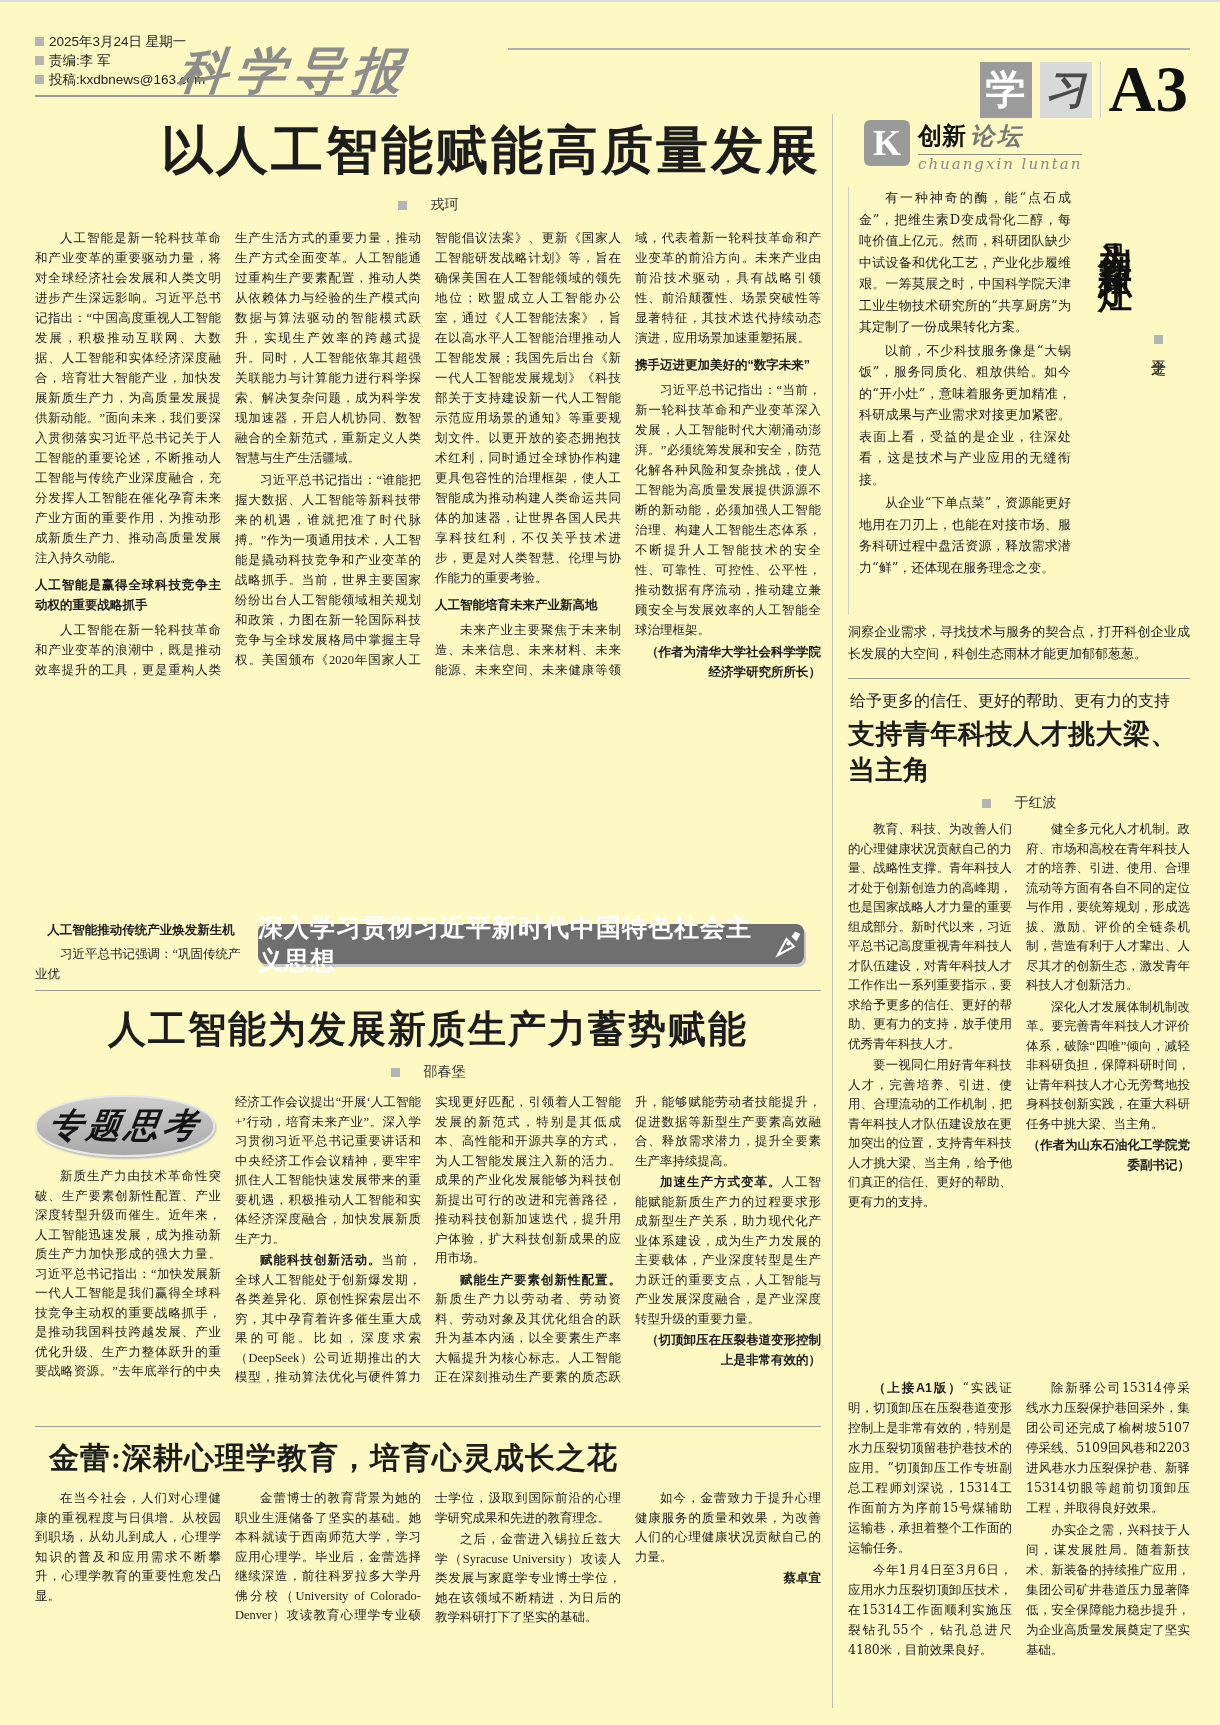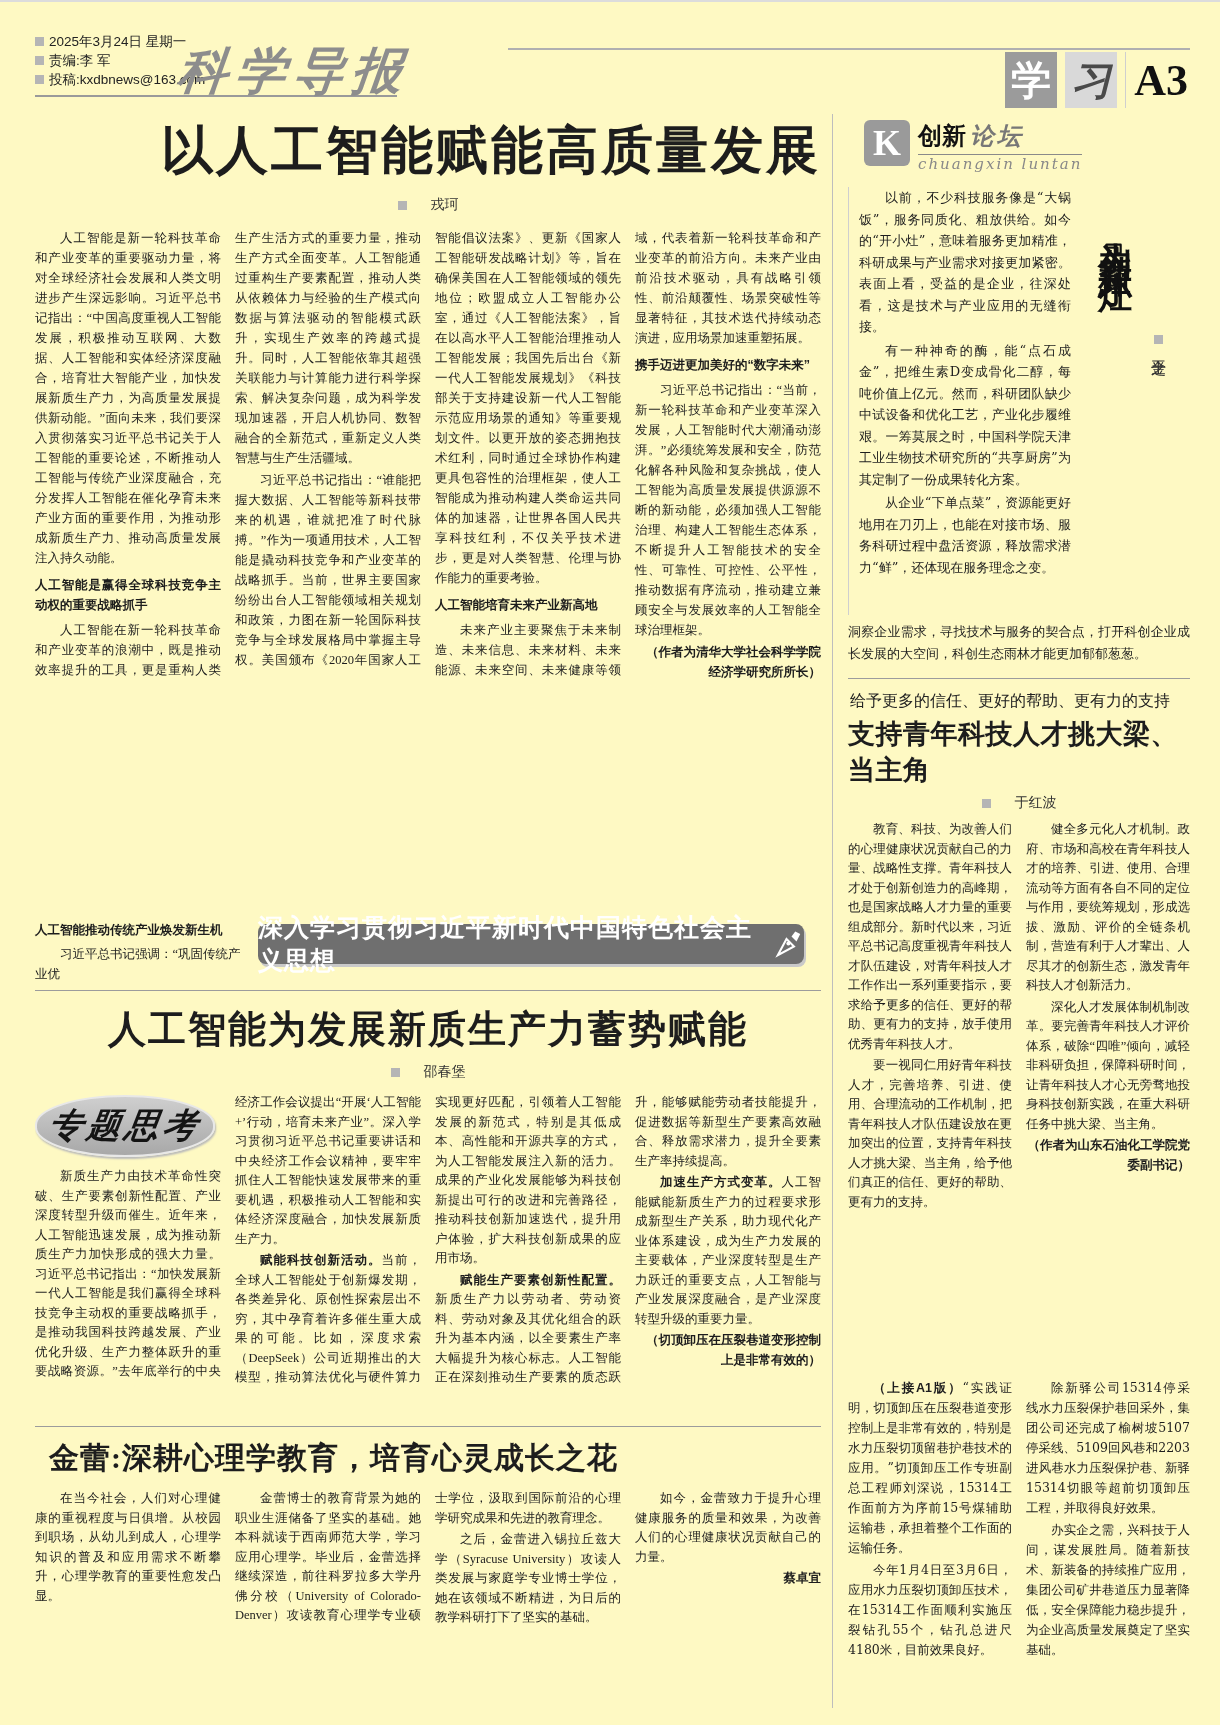--- a/index.html
+++ b/index.html
@@ -14,40 +14,40 @@
   .masthead{position:absolute;left:178px;top:36px;font-size:50px;font-weight:bold;font-style:italic;
             color:#8d8d8d;letter-spacing:8px;font-family:"DejaVu Serif","Liberation Serif",serif;
             transform:skewX(-6deg);}
   .top-rule{position:absolute;left:508px;top:46px;width:682px;height:2px;background:#b0b0b0;}
   .sec-block{position:absolute;right:32px;top:50px;display:flex;align-items:center;gap:8px;}
   .sec-char{width:52px;height:56px;display:flex;align-items:center;justify-content:center;
             font-family:"Liberation Sans","DejaVu Sans",sans-serif;font-weight:bold;font-size:40px;}
   .sec-char.dark{background:#9b9b9b;color:#fff;}
   .sec-char.light{background:#d9d9d9;color:#4a4a4a;font-family:"DejaVu Serif",serif;font-style:italic;}
   .sec-divider{width:1px;height:56px;background:#cfcfcf;}
-  .page-no{font-family:"Liberation Serif",serif;font-weight:bold;font-size:44px;color:#111;}
+  .page-no{font-family:"Liberation Serif",serif;font-weight:bold;font-size:65px;color:#111;}
   
   .ti{margin:0 0 2px;text-align:justify;}
   .ti.p{text-indent:2em;}
   .ti.h{font-weight:bold;text-indent:0;margin:7px 0 5px;
         font-family:"Liberation Sans","DejaVu Sans",sans-serif;}
   .ti.att{text-align:right;font-weight:bold;text-indent:0;
         font-family:"Liberation Sans","DejaVu Sans",sans-serif;}
   .ti b{font-family:"Liberation Sans","DejaVu Sans",sans-serif;}
   .byline{display:flex;justify-content:center;align-items:center;gap:24px;
           font-family:"Liberation Sans","DejaVu Sans",sans-serif;font-size:14px;color:#333;}
   
   .a1{position:absolute;left:35px;top:112px;width:786px;}
   .a1 .headline{text-align:right;font-family:"Liberation Sans","DejaVu Sans",sans-serif;
         font-weight:bold;font-size:52px;letter-spacing:3px;margin:2px 0 10px;}
   .a1 .cols{margin-top:14px;height:672px;overflow:hidden;column-count:4;column-gap:14px;
         font-size:12.5px;line-height:20px;}
   
   .banner-left{position:absolute;left:35px;top:918px;width:212px;font-size:12.5px;line-height:20px;}
-  .banner-left .bh{font-weight:bold;font-family:"Liberation Sans","DejaVu Sans",sans-serif;margin:0 0 4px;}
+  .banner-left .bh{font-weight:bold;font-family:"Liberation Sans","DejaVu Sans",sans-serif;margin:0 0 4px;text-align:center;}
   .banner{position:absolute;left:258px;top:922px;width:546px;height:40px;background:#6f6f6f;
           border-radius:8px;display:flex;align-items:center;justify-content:center;gap:6px;
           color:#fff;font-family:"Liberation Sans","DejaVu Sans",sans-serif;font-weight:bold;
           font-size:25px;letter-spacing:1px;box-shadow:2px 3px 0 #c9c9c9;}
   .hr1{position:absolute;left:35px;top:988px;width:786px;height:1px;background:#9c9c9c;}
   
   .a2{position:absolute;left:35px;top:998px;width:786px;}
   .a2 .headline{text-align:center;font-family:"Liberation Sans","DejaVu Sans",sans-serif;
         font-weight:bold;font-size:38px;letter-spacing:2px;margin:4px 0 8px;}
   .a2 .cols{margin-top:12px;height:328px;overflow:hidden;column-count:4;column-gap:14px;
@@ -198,22 +198,22 @@
         <div class="forum-title">
           <span class="cn1">创新</span>
           <span class="cn2">论坛</span>
         </div>
         <div class="py" style="font-family:'DejaVu Serif',serif;font-style:italic;color:#888;font-size:15px;letter-spacing:2px;">chuangxin luntan</div>
       </div>
     </div>
 
     <div class="forum-body">
       <div class="forum-text">
+          <p class="ti p">有一种神奇的酶，能“点石成金”，把维生素D变成骨化二醇，每吨价值上亿元。然而，科研团队缺少中试设备和优化工艺，产业化步履维艰。一筹莫展之时，中国科学院天津工业生物技术研究所的“共享厨房”为其定制了一份成果转化方案。</p>
           <p class="ti p">以前，不少科技服务像是“大锅饭”，服务同质化、粗放供给。如今的“开小灶”，意味着服务更加精准，科研成果与产业需求对接更加紧密。表面上看，受益的是企业，往深处看，这是技术与产业应用的无缝衔接。</p>
-          <p class="ti p">有一种神奇的酶，能“点石成金”，把维生素D变成骨化二醇，每吨价值上亿元。然而，科研团队缺少中试设备和优化工艺，产业化步履维艰。一筹莫展之时，中国科学院天津工业生物技术研究所的“共享厨房”为其定制了一份成果转化方案。</p>
           <p class="ti p">从企业“下单点菜”，资源能更好地用在刀刃上，也能在对接市场、服务科研过程中盘活资源，释放需求潜力“鲜”，还体现在服务理念之变。</p>
         </div>
       <div class="forum-side">
         <div class="vtitle">为创新『开小灶』</div>
         <div class="vauthor">
           <span class="sq"></span>
           <span>金之平</span>
         </div>
       </div>
     </div>

